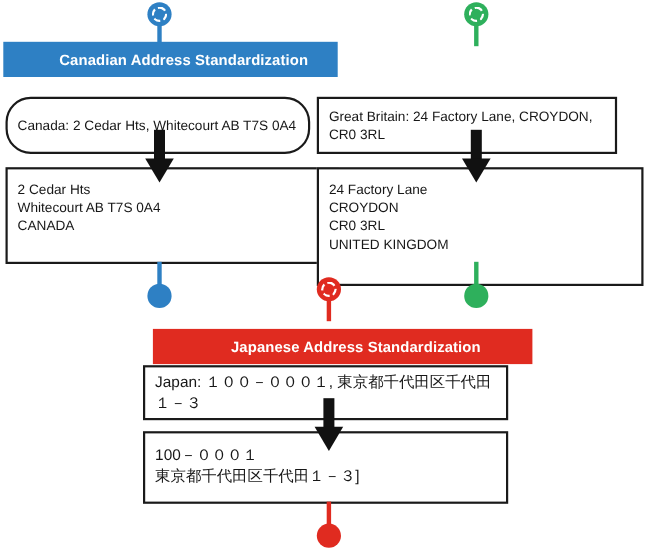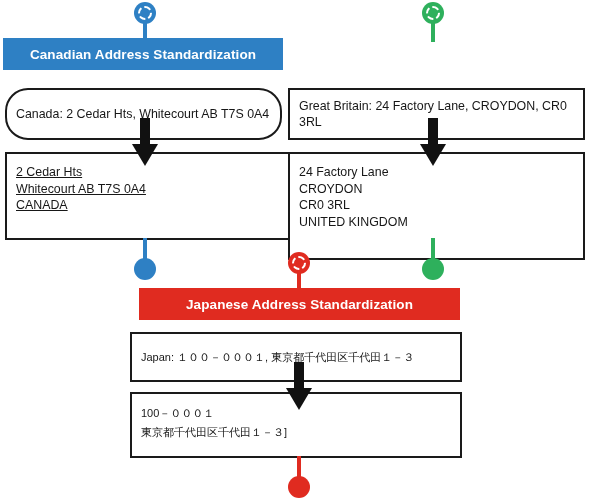--- a/index.html
+++ b/index.html
@@ -66,40 +66,41 @@
   .banner {
     position: absolute;
     display: flex;
     align-items: center;
     justify-content: center;
     color: #ffffff;
     font-weight: bold;
     font-size: 13.5px;
     letter-spacing: 0.1px;
     text-align: center;
+    padding-left: 24px;
   }
   .banner.blue  { background: #2e80c4; }
   .banner.green { background: #2eb05c; }
   .banner.red   { background: #e02b20; }
 
   
   .box {
     position: absolute;
     background: #ffffff;
     border: 2px solid #1a1a1a;
     box-sizing: border-box;
     padding: 10px 9px 8px 9px;
     font-size: 12.4px;
     color: #171717;
     line-height: 16.5px;
     white-space: pre-line;
     overflow: hidden;
   }
   .box.jp {
-    font-size: 11px;
+    font-size: 14px;
     line-height: 19px;
   }
   .box.single {
     display: flex;
     align-items: center;
     padding-top: 0;
     padding-bottom: 0;
   }
 
   
@@ -144,23 +145,23 @@
       <div class="ring"></div>
     </div>
     <div class="stem"></div>
   </div>
 
   <div class="banner blue" style="left:3px; top:38px; width:280px; height:32px;">Canadian Address Standardization</div>
 
 
   <div class="box single" style="left:5px; top:88px; width:277px; height:52px;border-radius:23px;">Canada: 2 Cedar Hts, Whitecourt AB T7S 0A4</div>
 
-  <div class="box single" style="left:288px; top:88px; width:297px; height:52px;">Great Britain: 24 Factory Lane, CROYDON, CR0 3RL</div>
-
-  <div class="box" style="left:5px; top:152px; width:303px; height:88px;text-decoration:underline;">2 Cedar Hts
+  <div class="box single" style="left:288px; top:88px; width:273px; height:52px;">Great Britain: 24 Factory Lane, CROYDON, CR0 3RL</div>
+
+  <div class="box" style="left:5px; top:152px; width:303px; height:88px;">2 Cedar Hts
 Whitecourt AB T7S 0A4
 CANADA</div>
 
   <div class="box" style="left:288px; top:152px; width:297px; height:108px;">24 Factory Lane
 CROYDON
 CR0 3RL
 UNITED KINGDOM</div>
 
   <div class="arrow" style="left:132px; top:118px;">
     <div class="shaft"></div>
@@ -186,21 +187,21 @@
     </div>
   </div>
 
   <div class="pin down red" style="left:288px; top:252px;">
     <div class="knob">
       <div class="ring"></div>
     </div>
     <div class="stem"></div>
   </div>
 
-  <div class="banner red" style="left:139px; top:288px; width:321px; height:32px;">Japanese Address Standardization</div>
+  <div class="banner red" style="left:139px; top:299px; width:321px; height:32px;">Japanese Address Standardization</div>
 
   <div class="box jp single" style="left:130px; top:332px; width:332px; height:50px;">Japan: １００－０００１, 東京都千代田区千代田１－３</div>
 
   <div class="box jp" style="left:130px; top:392px; width:332px; height:66px;">100－０００１
 東京都千代田区千代田１－３]</div>
 
   <div class="arrow" style="left:286px; top:362px;">
     <div class="shaft"></div>
     <div class="head"></div>
   </div>

